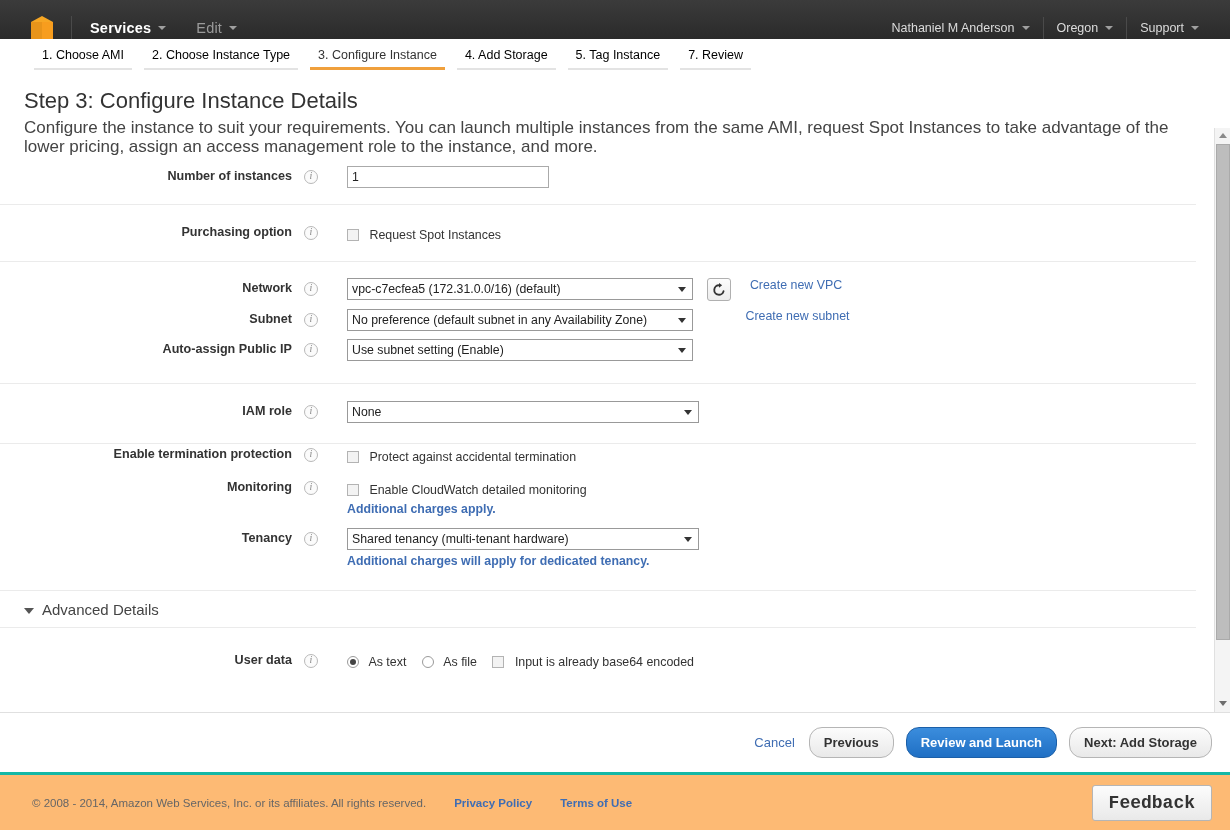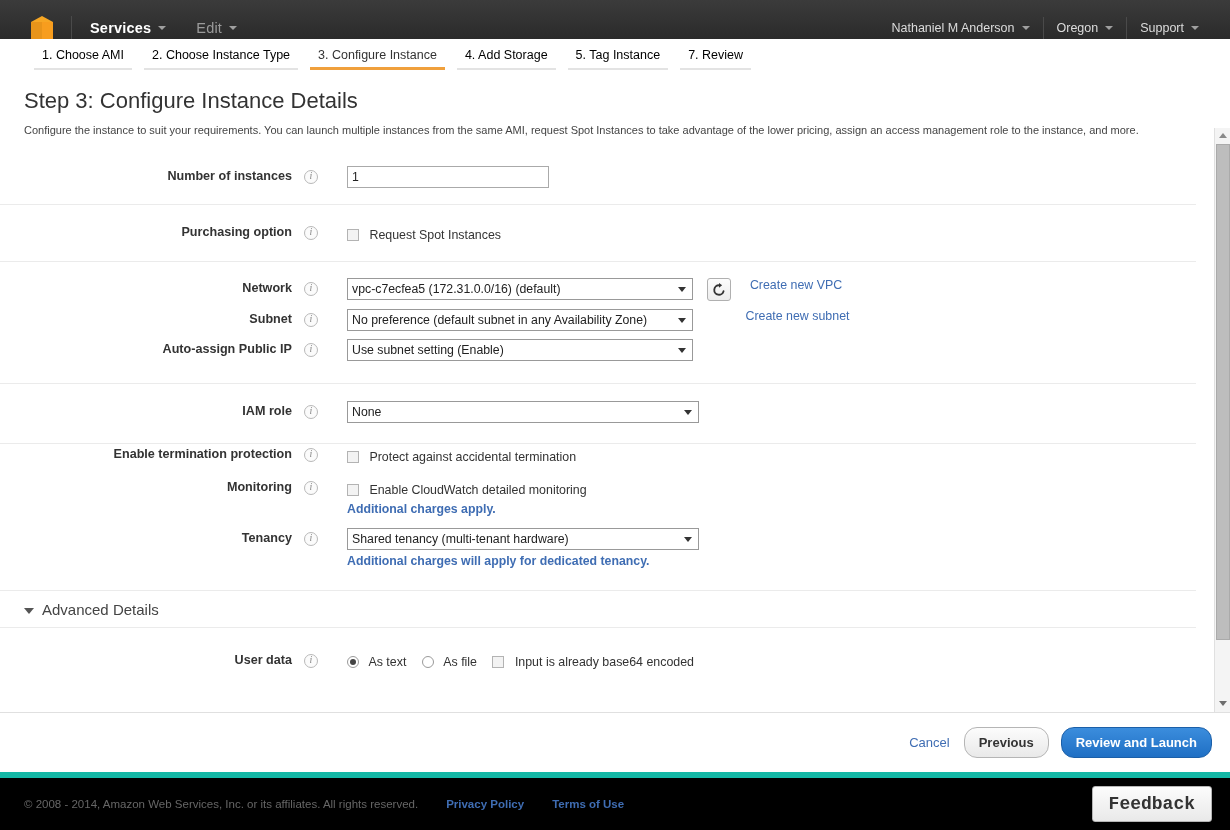--- a/index.html
+++ b/index.html
@@ -63,22 +63,22 @@
     position:absolute; left:6px; right:6px; bottom:0; height:2px; background:#e3e3e3;
   }
   .wz-tab.active { color:#333; }
   .wz-tab.active .wz-underline { background:#f0a03c; height:3px; }
 
   
   .page-title {
     position:absolute; left:24px; top:88px; font-size:22px; color:#333; font-weight:normal;
   }
   .page-desc {
-    position:absolute; left:24px; top:118px; width:1168px; font-size:11px; color:#444;
-    line-height:24px;
+    position:absolute; left:24px; top:118px; width:1168px; font-size:17px; color:#444;
+    line-height:19px;
   }
 
   
   .scroll-area {
     position:absolute; left:0; top:128px; width:1230px; height:584px; overflow:hidden;
   }
   .form-wrap { position:relative; width:1196px; padding-top:0; }
 
   .sep { height:1px; background:#ebebeb; margin: 0; }
 
@@ -175,22 +175,22 @@
     white-space:nowrap;
   }
   .btn.primary {
     background:linear-gradient(to bottom,#3b8ddd,#1f6fc4); border-color:#1b5fa8; color:#fff;
   }
   .btn-cancel { color:#3f6db3; font-size:13px; cursor:pointer; margin-right:2px; }
 
   
   .footer {
     position:absolute; left:0; top:772px; width:1230px; height:58px;
-    border-top:6px solid #14b8a6; background:#000000;
-    display:flex; align-items:center; padding-left:24px; padding-right:18px;
+    border-top:3px solid #14b8a6; background:#fdba74;
+    display:flex; align-items:center; padding-left:32px; padding-right:18px;
   }
   .copy { font-size:11.5px; color:#666; }
   .flink { font-size:11.5px; color:#3f6db3; margin-left:28px; cursor:pointer; font-weight:bold;}
   .feedback {
     margin-left:auto; font-family:Liberation Mono, monospace; font-size:18px; font-weight:bold;
     border:1px solid #b5b5b5; border-radius:3px; padding:7px 16px;
     background:linear-gradient(to bottom,#fcfcfc,#e9e9e9); color:#333; cursor:pointer;
   }
 </style>
 </head>
@@ -418,20 +418,21 @@
     <div class="vs-thumb"></div>
     <div class="vs-btn vs-dn">
       <span class="ar"></span>
     </div>
   </div>
 
   <div class="actionbar">
     <span class="btn-cancel">Cancel</span>
     <button class="btn">Previous</button>
     <button class="btn primary">Review and Launch</button>
+    <button class="btn">Next: Add Storage</button>
   </div>
 
   <div class="footer">
     <span class="copy">© 2008 - 2014, Amazon Web Services, Inc. or its affiliates. All rights reserved.</span>
     <span class="flink">Privacy Policy</span>
     <span class="flink">Terms of Use</span>
     <button class="feedback">Feedback</button>
   </div>
 
 </div>

